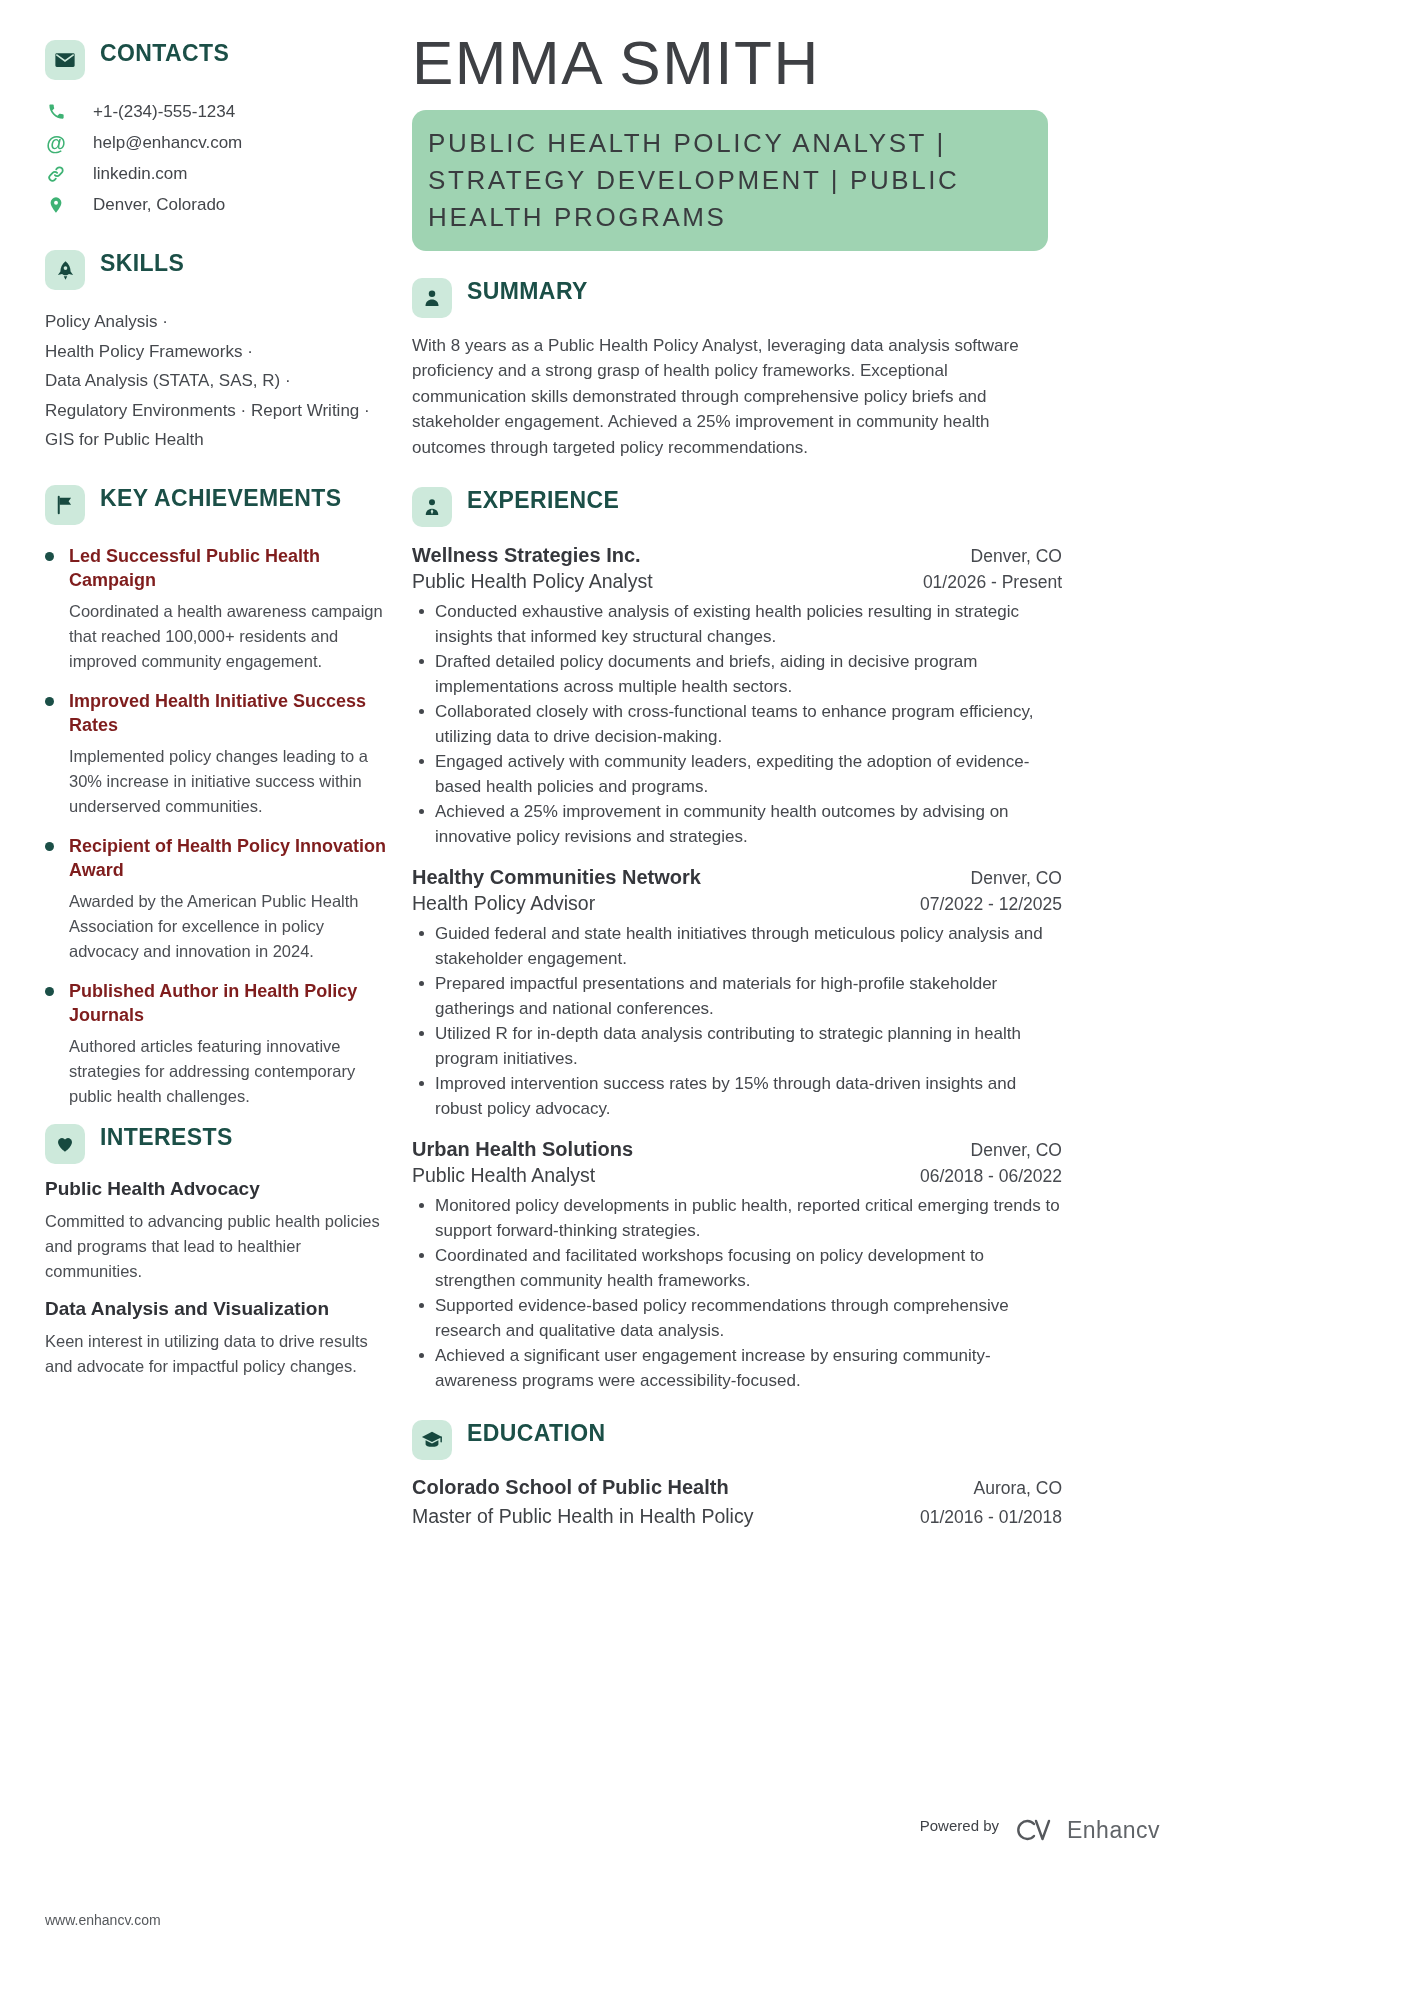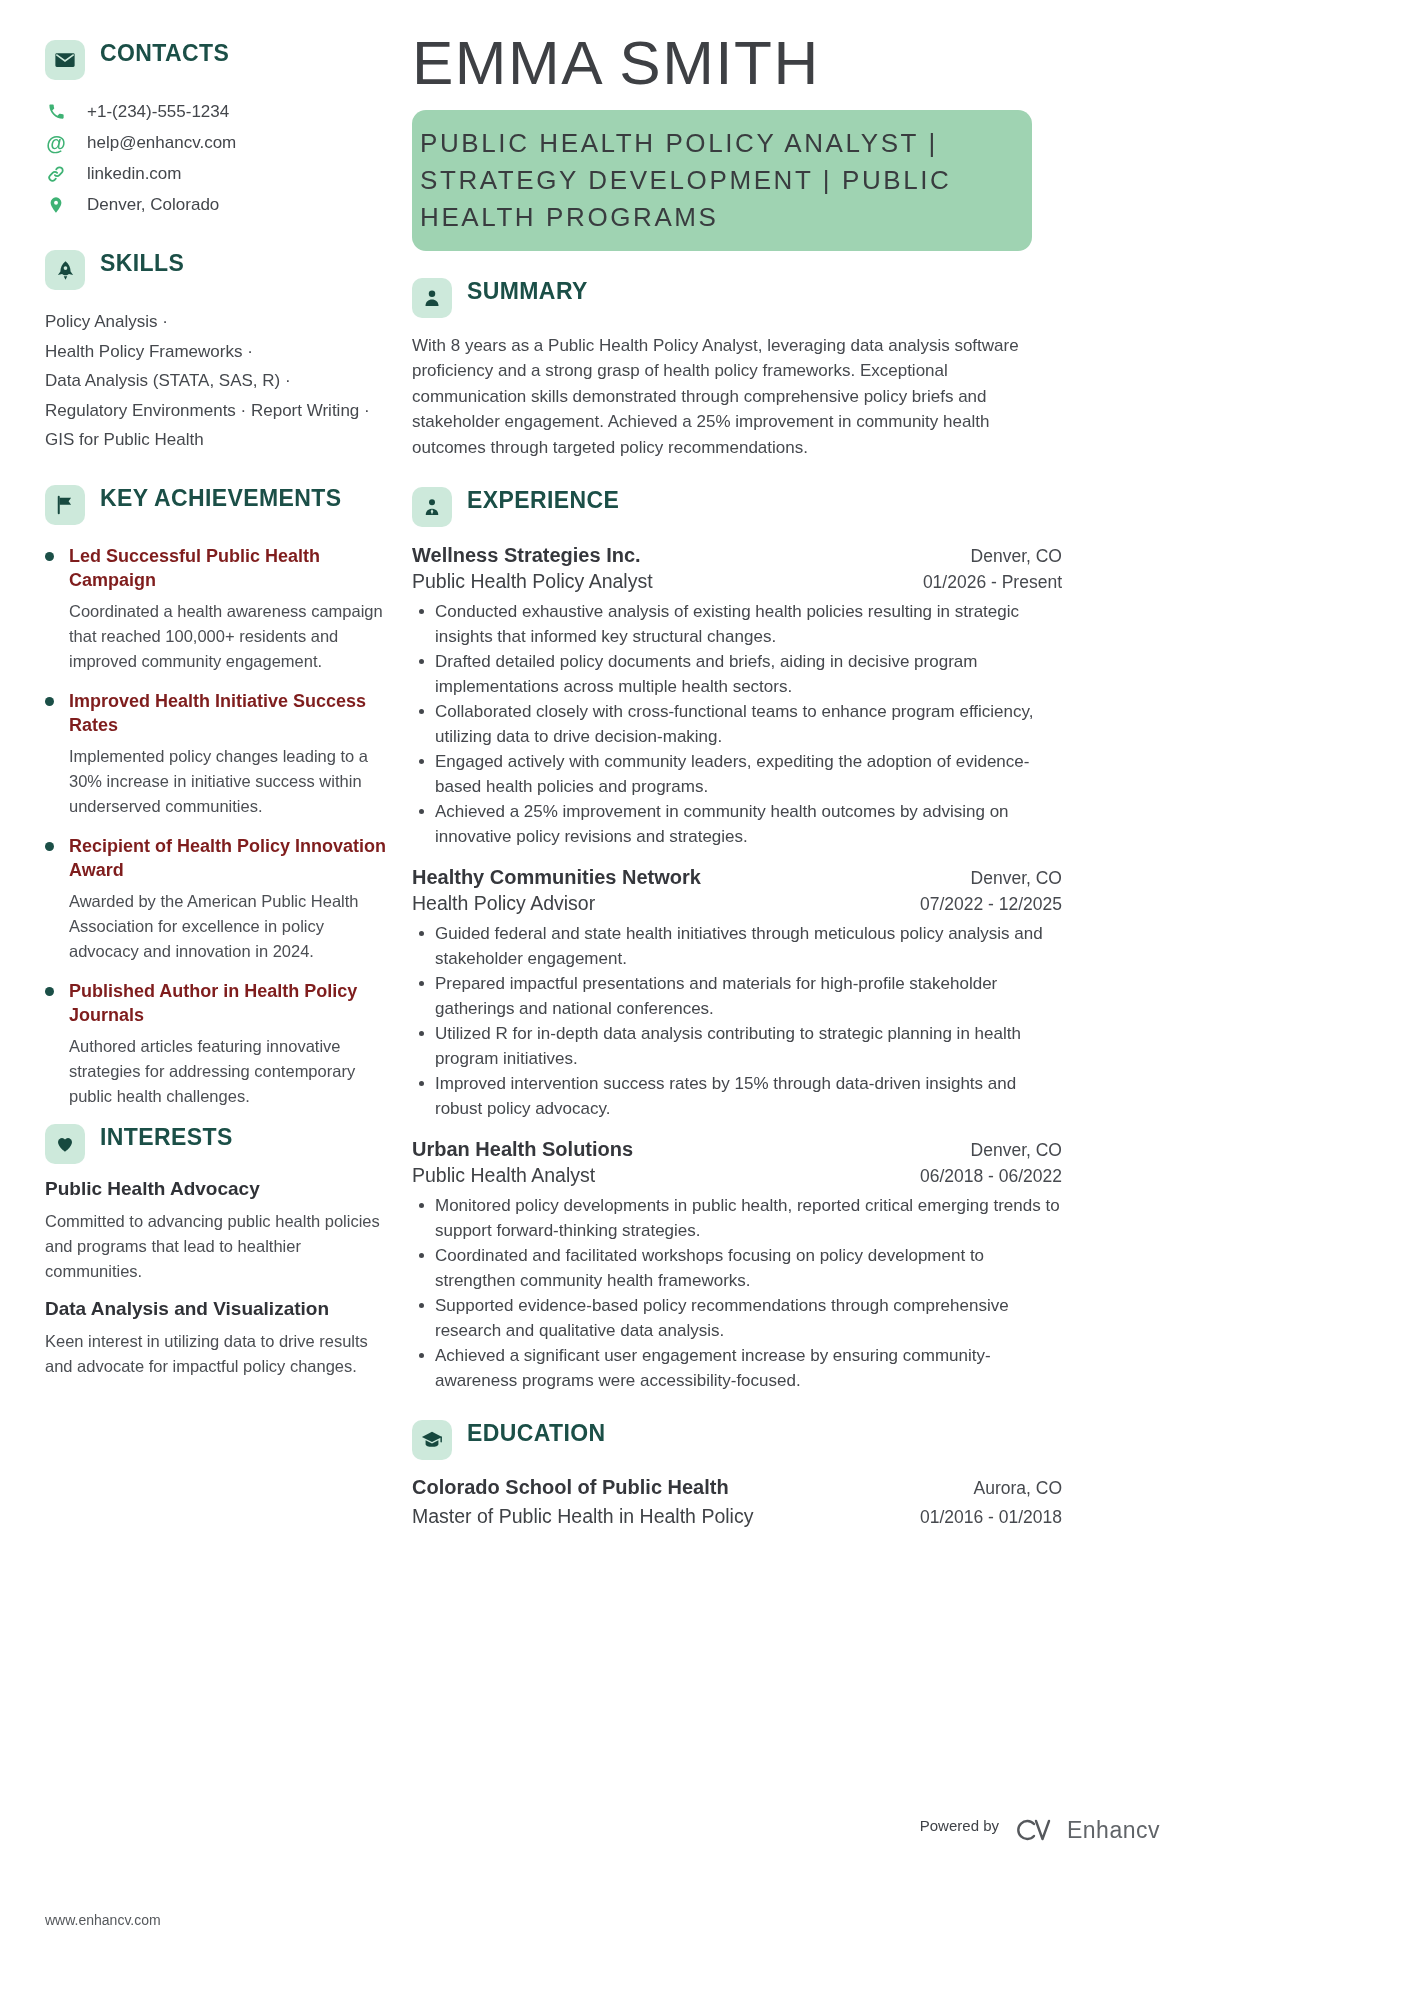--- a/index.html
+++ b/index.html
@@ -11,42 +11,42 @@
   .right-col{position:absolute;left:412px;top:30px;width:650px;}
 
   
   .sec-head{display:flex;gap:15px;}
   .sec-icon{width:40px;height:40px;border-radius:10px;background:#cde9db;display:flex;align-items:center;justify-content:center;flex:0 0 40px;}
   .sec-icon svg{display:block;}
   .sec-title{margin:0;font-size:23px;font-weight:700;letter-spacing:.4px;color:#1b4f47;}
 
   
   .contact-list{margin-top:16px;}
-  .contact-item{display:flex;align-items:center;gap:20px;height:31px;font-size:17px;color:#43464b;cursor:pointer;}
+  .contact-item{display:flex;align-items:center;gap:26px;height:31px;font-size:17px;color:#43464b;cursor:pointer;}
   .contact-item .c-icon{width:22px;display:flex;justify-content:center;}
   .at-glyph{color:#3eb274;font-size:20px;font-weight:700;line-height:1;}
 
   
   .skills-list{margin-top:17px;}
   .skill-line{font-size:17px;line-height:29.5px;color:#45484d;}
 
   
   .ka-list{margin-top:19px;}
   .ka-item{display:flex;gap:15px;margin-bottom:15px;}
   .ka-dot{width:9px;height:9px;border-radius:50%;background:#1b4f47;flex:0 0 9px;margin-top:8px;}
   .ka-title{font-size:18px;line-height:24px;font-weight:700;color:#7f1d1d;margin:0 0 7px 0;}
   .ka-desc{font-size:16.5px;line-height:25px;color:#4b4e53;margin:0;}
 
   .int-item{margin-top:14px;}
   .int-title{font-size:19px;font-weight:700;color:#303237;margin:0 0 9px 0;}
   .int-desc{font-size:16.5px;line-height:25px;color:#4b4e53;margin:0;}
 
   
   .name{font-size:62px;font-weight:300;letter-spacing:1.5px;color:#3e4044;line-height:1.08;margin:0;}
-  .title-badge{margin-top:13px;background:#9fd3b2;border-radius:14px;padding:15px 8px;width:604px;
+  .title-badge{margin-top:13px;background:#9fd3b2;border-radius:14px;padding:15px 16px;width:604px;
     font-size:26px;line-height:37px;letter-spacing:2.6px;color:#393c3f;font-weight:400;text-transform:uppercase;}
   .r-section{margin-top:27px;}
   .summary-text{margin:15px 0 0 0;font-size:17px;line-height:25.5px;color:#46494e;width:650px;}
 
   .job{margin-top:17px;}
   .job-row{display:flex;justify-content:space-between;align-items:baseline;}
   .job-company{font-size:20px;font-weight:700;color:#35373c;}
   .job-loc{font-size:17.5px;color:#46494e;text-align:center;}
   .job-role{font-size:19.5px;color:#3f4246;margin-top:3px;}
   .job-dates{font-size:17.5px;color:#46494e;text-align:right;}

